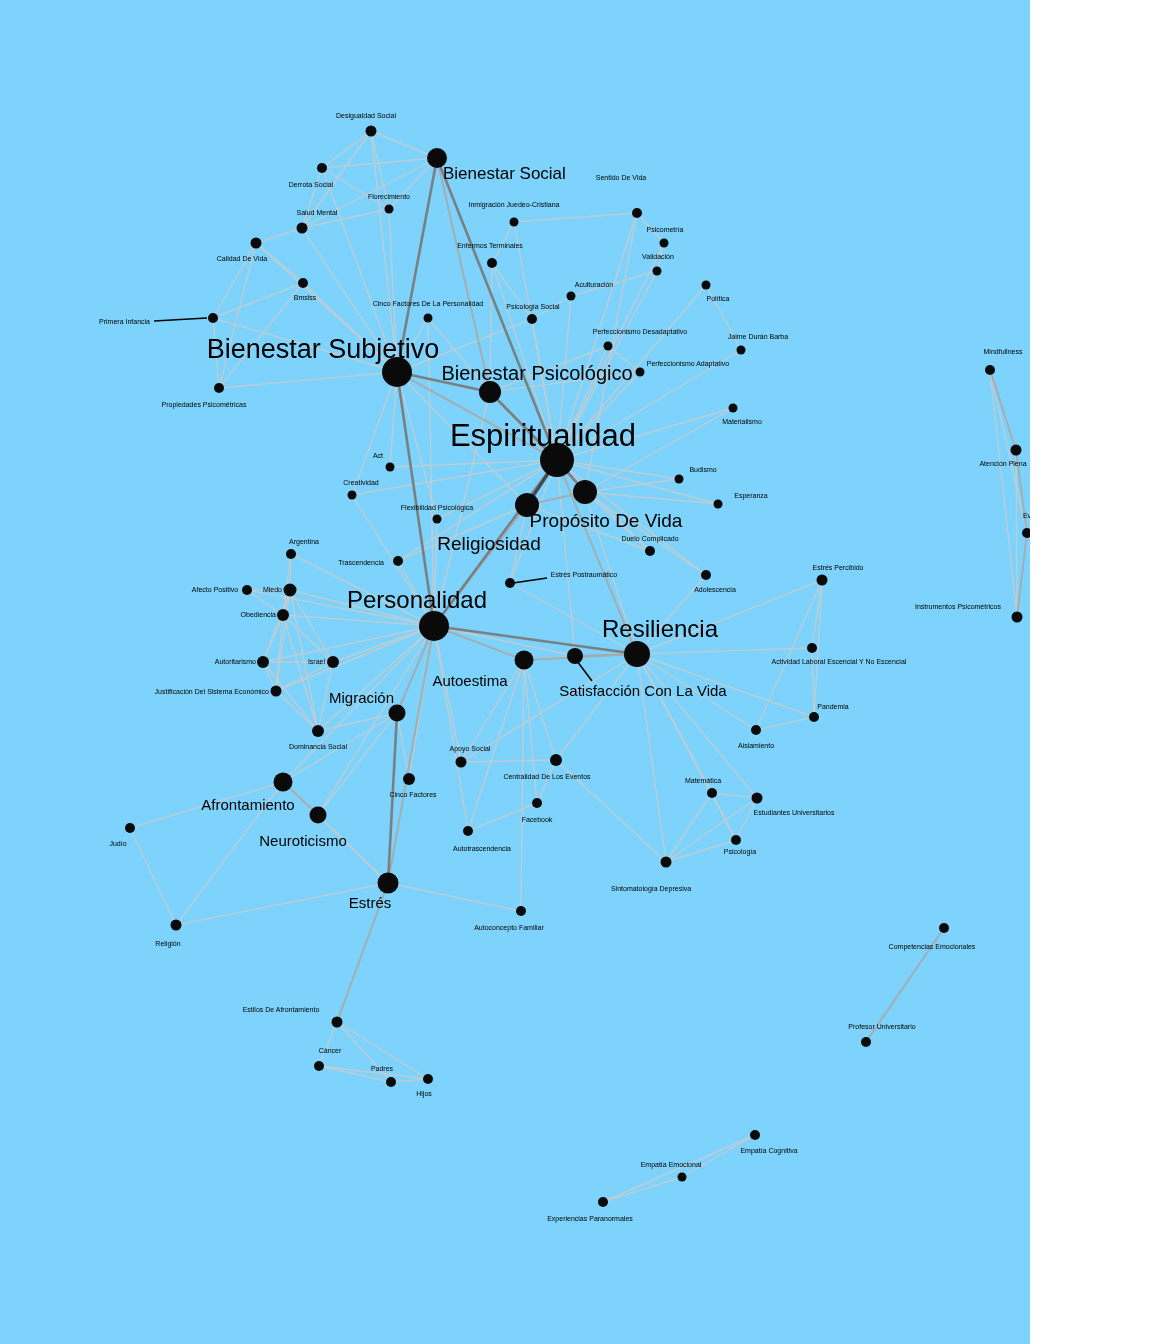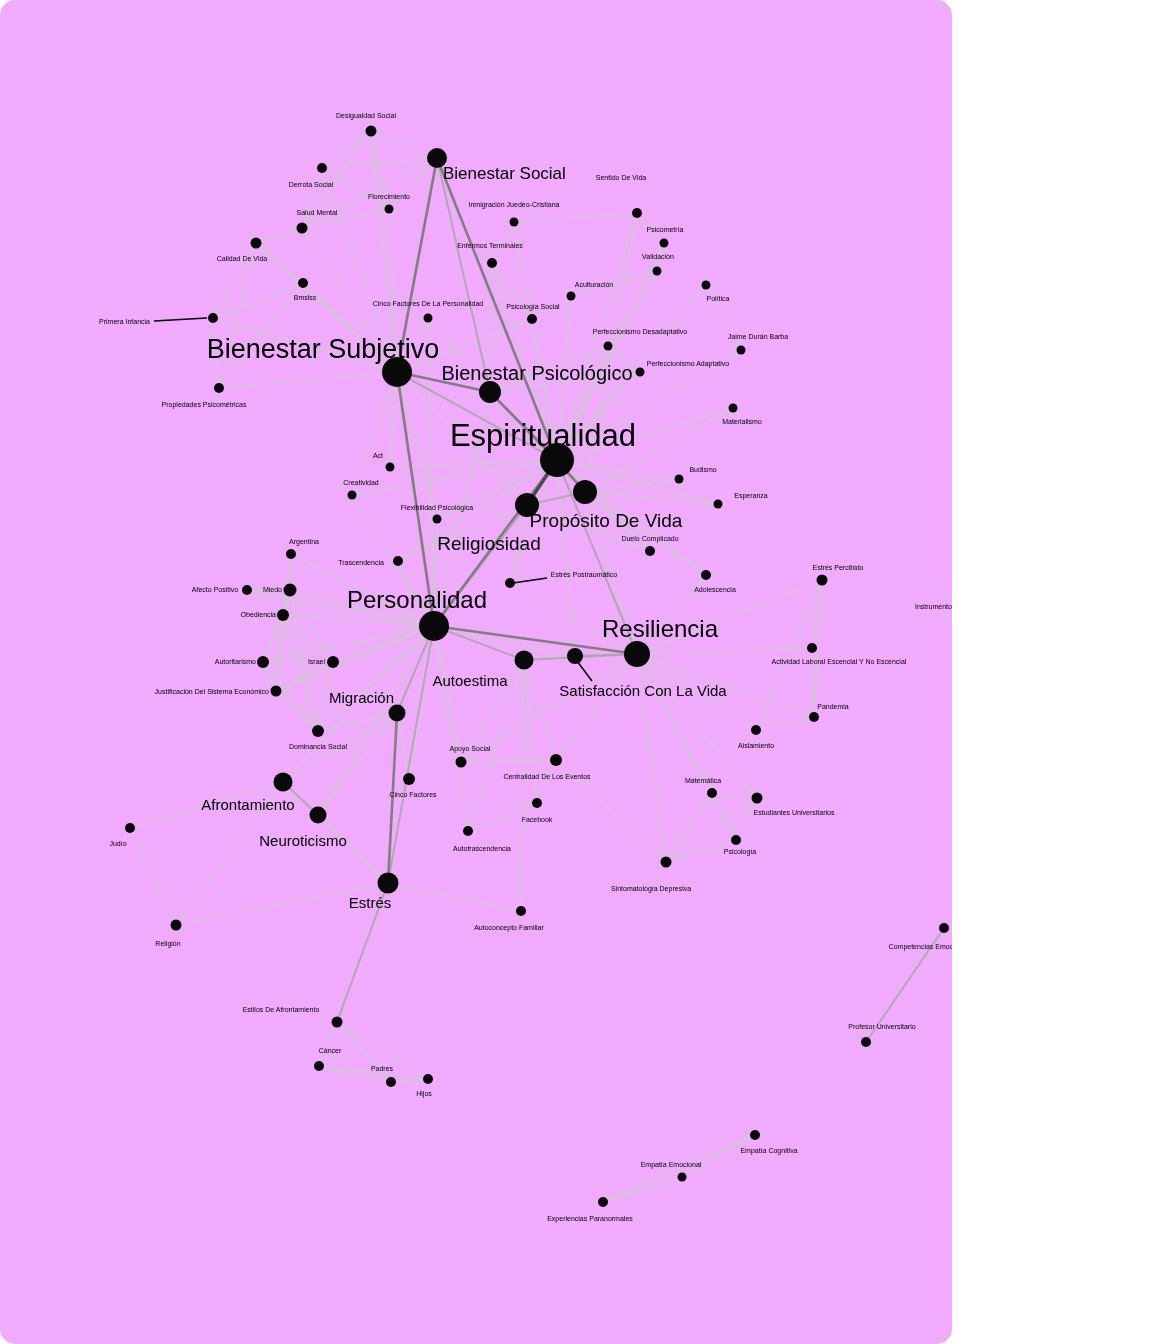--- a/index.html
+++ b/index.html
@@ -1,16 +1,16 @@
 <!DOCTYPE html>
 <html><head>
 <meta charset="utf-8">
 <style>
   html,body{margin:0;padding:0;background:#ffffff;}
-  .canvas{position:relative;width:952px;height:1344px;background:#f0abfc;overflow:hidden;border-radius:15px;}
+  .canvas{position:relative;width:1030px;height:1344px;background:#7dd3fc;overflow:hidden;}
   svg{display:block;}
   text{font-family:"Liberation Sans","DejaVu Sans",sans-serif;}
 </style>
 </head>
 <body>
 
 <div class="canvas">
   <svg id="graph-svg" width="1152" height="1344" viewBox="0 0 1152 1344" xmlns="http://www.w3.org/2000/svg">
       <line x1="371" y1="131" x2="437" y2="158" stroke="#cccccc" stroke-width="1.4" stroke-opacity="0.8"></line>
       <line x1="371" y1="131" x2="322" y2="168" stroke="#cccccc" stroke-width="1.4" stroke-opacity="0.8"></line>

